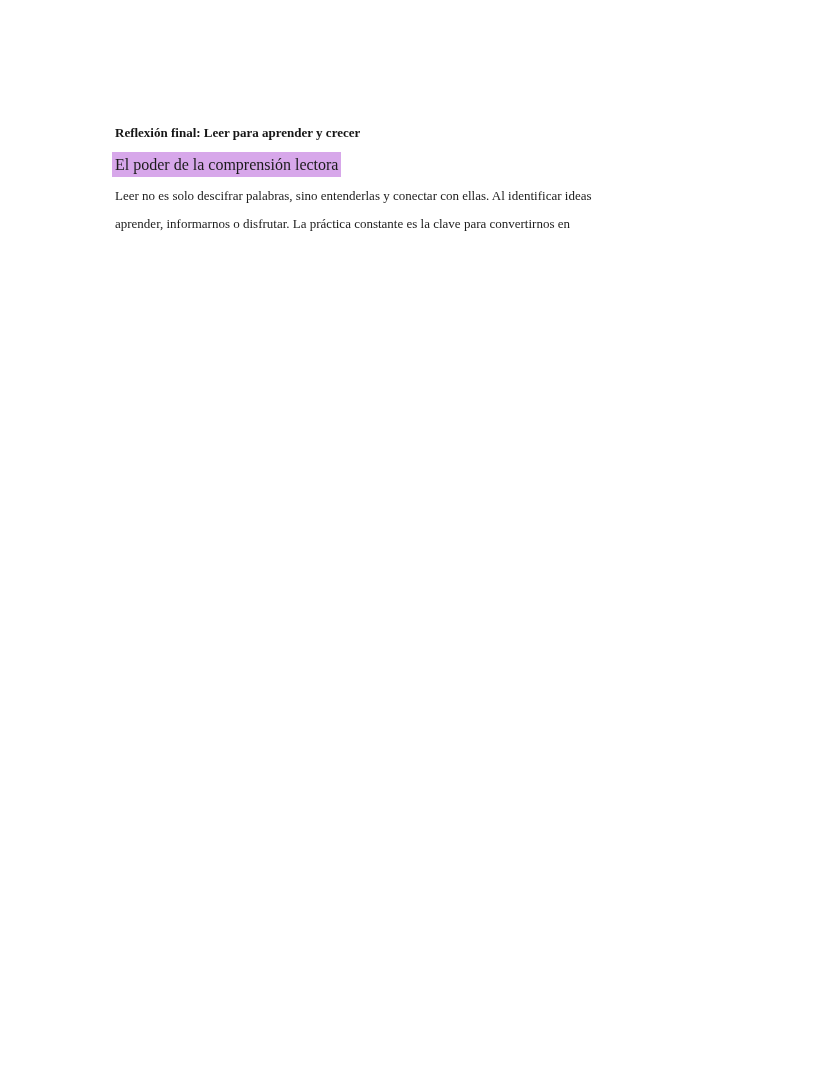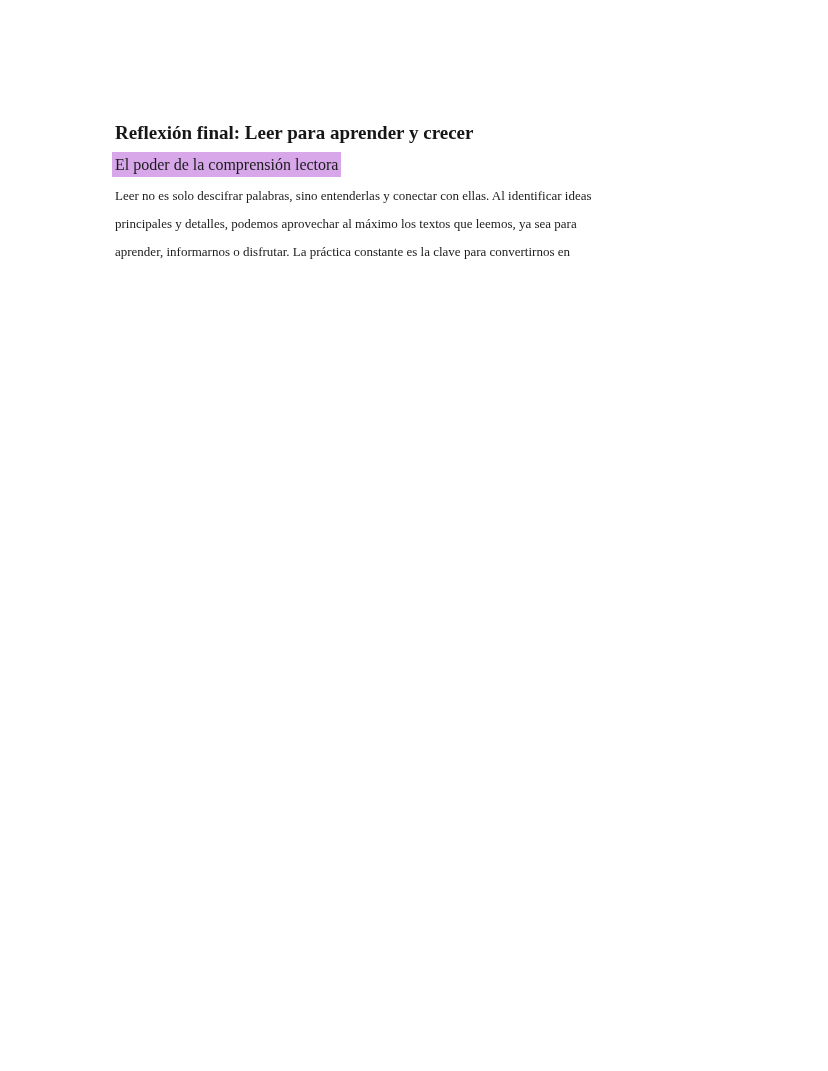--- a/index.html
+++ b/index.html
@@ -21,21 +21,21 @@
   }
   .content {
     position: absolute;
     left: 115px;
     top: 122px;
     width: 640px;
     color: #1b1b1b;
   }
   h1.doc-heading {
     font-family: "Liberation Serif", serif;
-    font-size: 19px;
+    font-size: 13px;
     font-weight: bold;
     line-height: 21px;
     margin: 0 0 9px 0;
     white-space: nowrap;
     color: #161616;
   }
   .subtitle-line {
     margin: 0 0 5px 0;
     line-height: 25px;
     font-size: 16px;
@@ -57,18 +57,17 @@
 
 <div class="page" style="background: rgb(255, 255, 255);">
   <div class="content" style="color: rgb(27, 27, 27);">
 
     <h1 class="doc-heading">Reflexión final: Leer para aprender y crecer</h1>
 
     <p class="subtitle-line"><span class="hl" style="background-color: rgb(215, 167, 234);">El poder de la comprensión lectora</span></p>
 
     <div class="para">
       <div class="line">Leer no es solo descifrar palabras, sino entenderlas y conectar con ellas. Al identificar ideas</div>
-      <div class="line">principales y detalles, podemos aprovechar al máximo los textos que leemos, ya sea para</div>
       <div class="line">aprender, informarnos o disfrutar. La práctica constante es la clave para convertirnos en</div>
     </div>
 
   </div>
 </div>
 
 </body></html>

